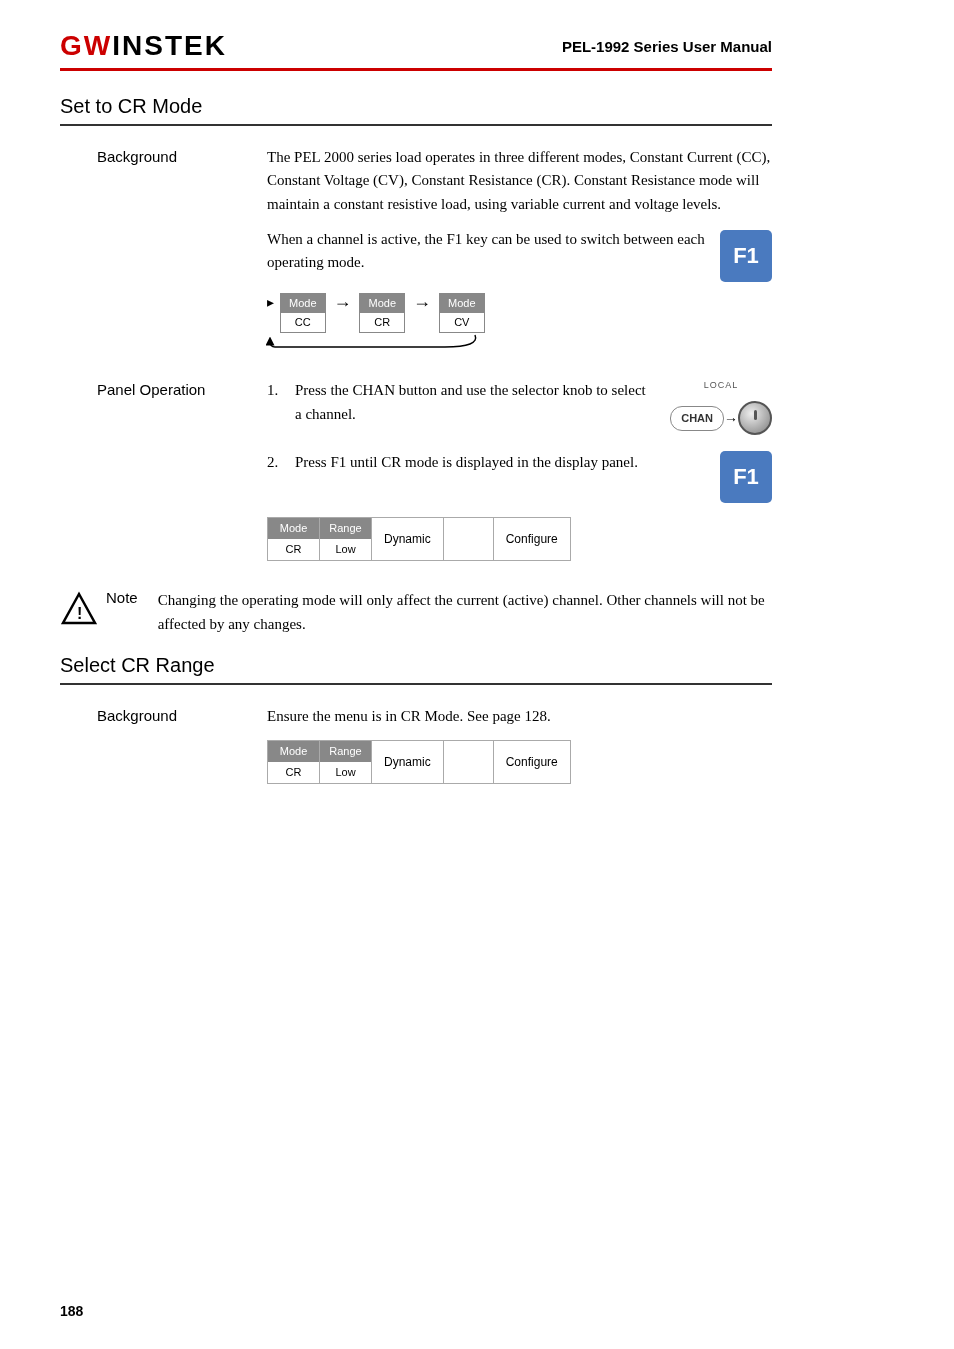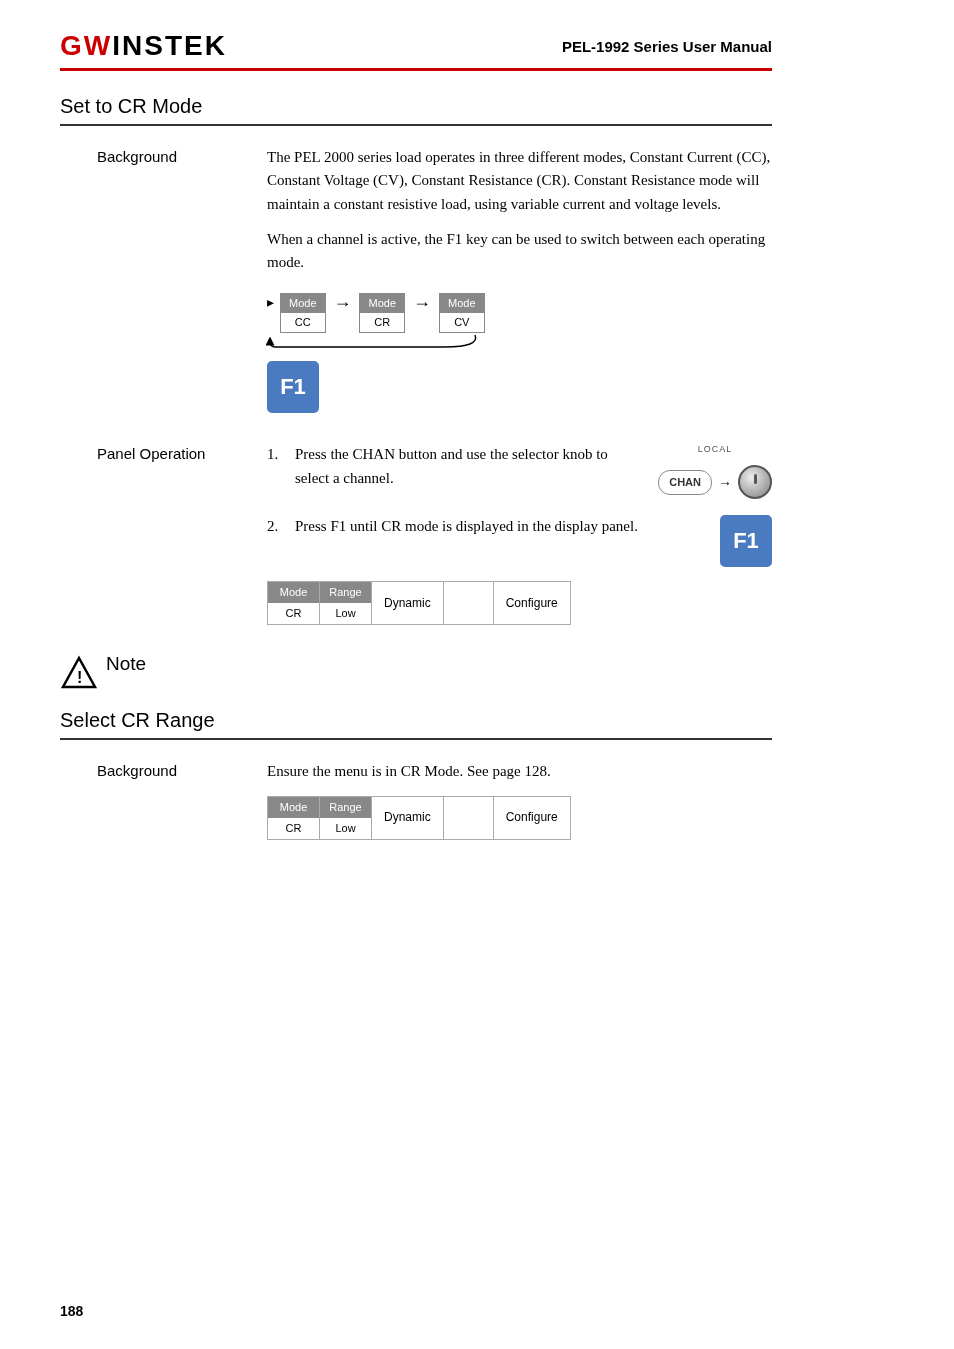--- a/index.html
+++ b/index.html
@@ -120,21 +120,20 @@
       font-size: 18px;
       margin: 0 4px;
       color: #000;
     }
 
     .mode-diagram-wrapper {
       display: flex;
       align-items: flex-start;
       gap: 10px;
       margin: 12px 0;
-      flex-direction: column;
     }
     .mode-text {
       flex: 1;
       font-size: 15px;
       line-height: 1.55;
     }
 
     
     .display-bar {
       display: flex;
@@ -282,21 +281,21 @@
     <div class="content-row">
       <div class="row-label">Panel Operation</div>
       <div class="row-body">
 
         <div style="display:flex; margin-bottom:16px; align-items:flex-start;">
           <div style="min-width:28px;font-size:15px;">1.</div>
           <div style="flex:1;font-size:15px;line-height:1.55;">Press the CHAN button and use the selector knob to select a channel.</div>
 
           <div style="display:flex;flex-direction:column;align-items:center;margin-left:18px;">
             <span style="font-size:9px;font-family:Arial,sans-serif;color:#555;letter-spacing:1px;margin-bottom:8px;">LOCAL</span>
-            <div style="display:flex;align-items:center;gap:6px;">
+            <div style="display:flex;align-items:center;">
 
               <div style="border:1.5px solid #888;border-radius:12px;padding:3px 10px;font-size:11px;font-family:Arial,sans-serif;font-weight:bold;color:#333;background:#fff;">CHAN</div>
               <span style="font-size:14px;">→</span>
 
               <div style="width:34px;height:34px;border-radius:50%;background:radial-gradient(circle at 38% 35%,#eee,#999 75%);border:2px solid #555;display:flex;align-items:center;justify-content:center;">
                 <div style="width:3px;height:10px;background:#555;border-radius:2px;transform:translateY(-3px);"></div>
               </div>
             </div>
           </div>
         </div>
@@ -327,22 +326,23 @@
     </div>
 
     <div class="note-row">
       <div class="note-icon">
         <svg class="triangle-icon" viewBox="0 0 38 36">
           <polygon points="19,3 35,32 3,32" fill="none" stroke="#000" stroke-width="2.5"></polygon>
           <text x="17" y="28" font-size="16" font-family="Arial" font-weight="bold" fill="#000">!</text>
         </svg>
       </div>
       <div style="display:flex;align-items:center;">
-        <span style="font-family:Arial,sans-serif;font-size:19px;font-weight:normal;margin-right:4px;">Note</span>
-      </div>
+        <span style="font-family:Arial,sans-serif;font-size:15px;font-weight:normal;margin-right:4px;">Note</span>
+      </div>
+      <div class="note-text" style="margin-left:8px;">Changing the operating mode will only affect the current (active) channel. Other channels will not be affected by any changes.</div>
     </div>
   </div>
 
   <div>
     <div class="section-heading">Select CR Range</div>
     <hr class="section-rule">
 
     <div class="content-row">
       <div class="row-label">Background</div>
       <div class="row-body">

